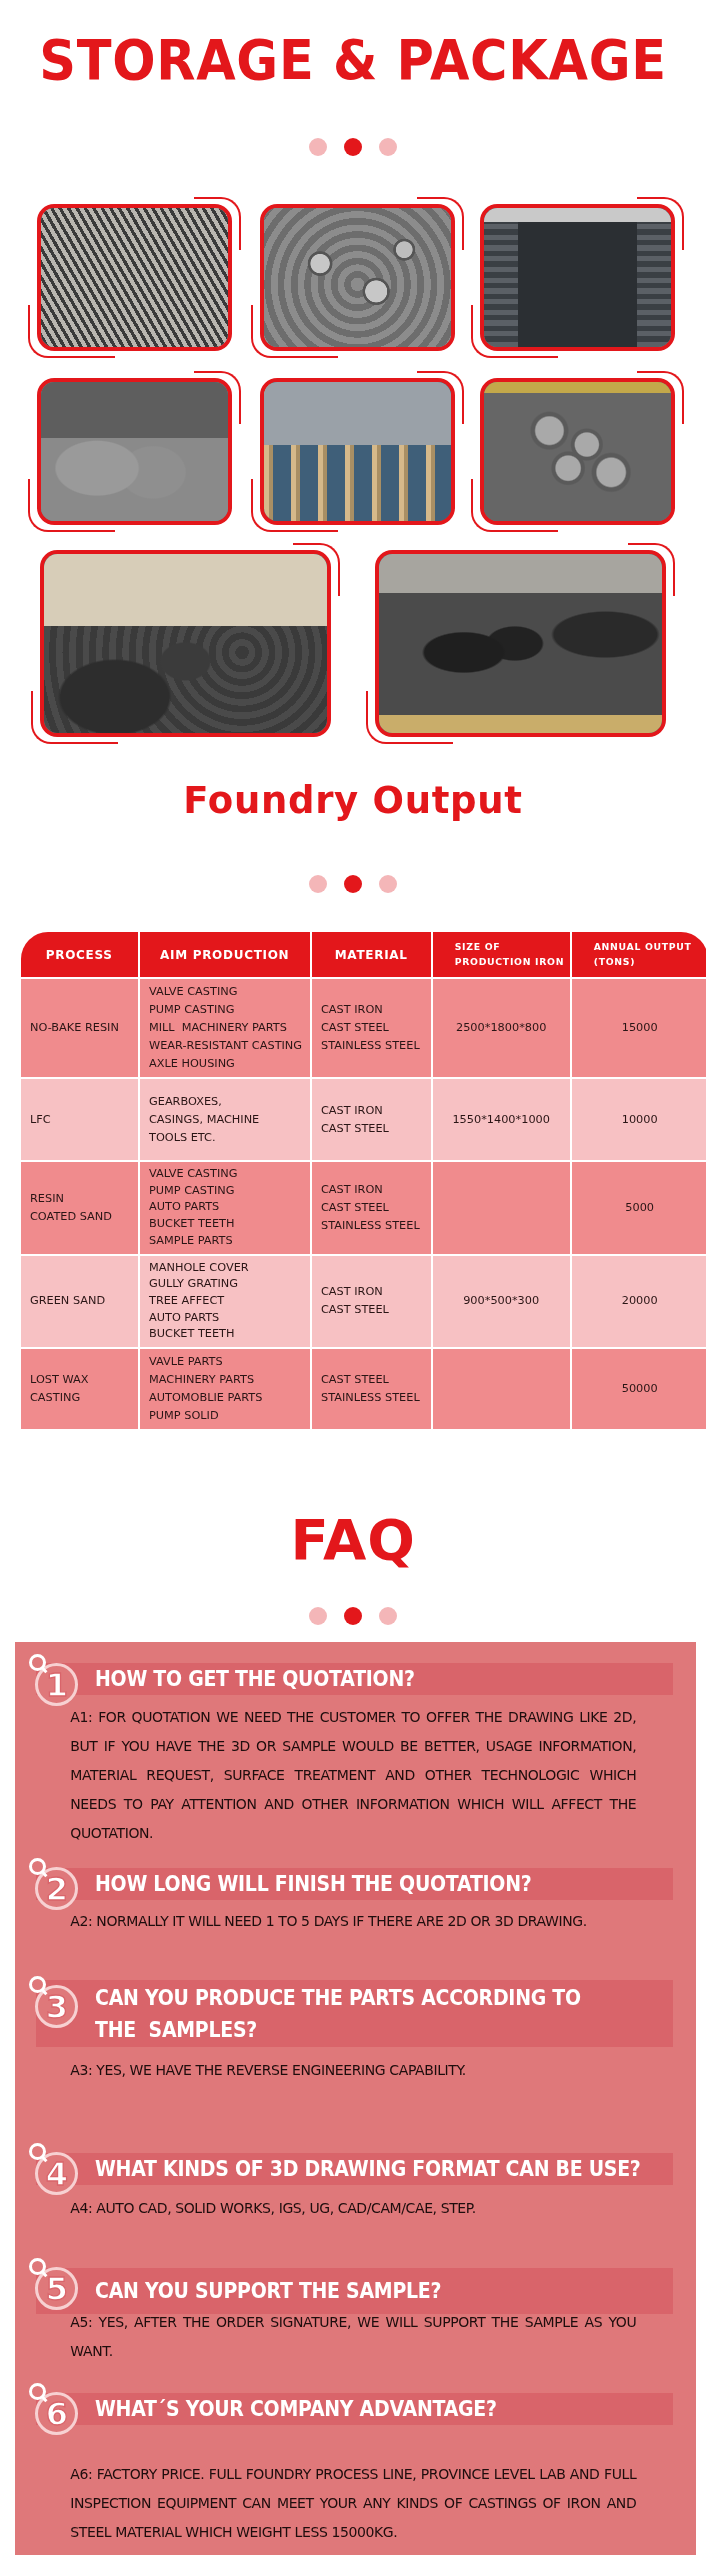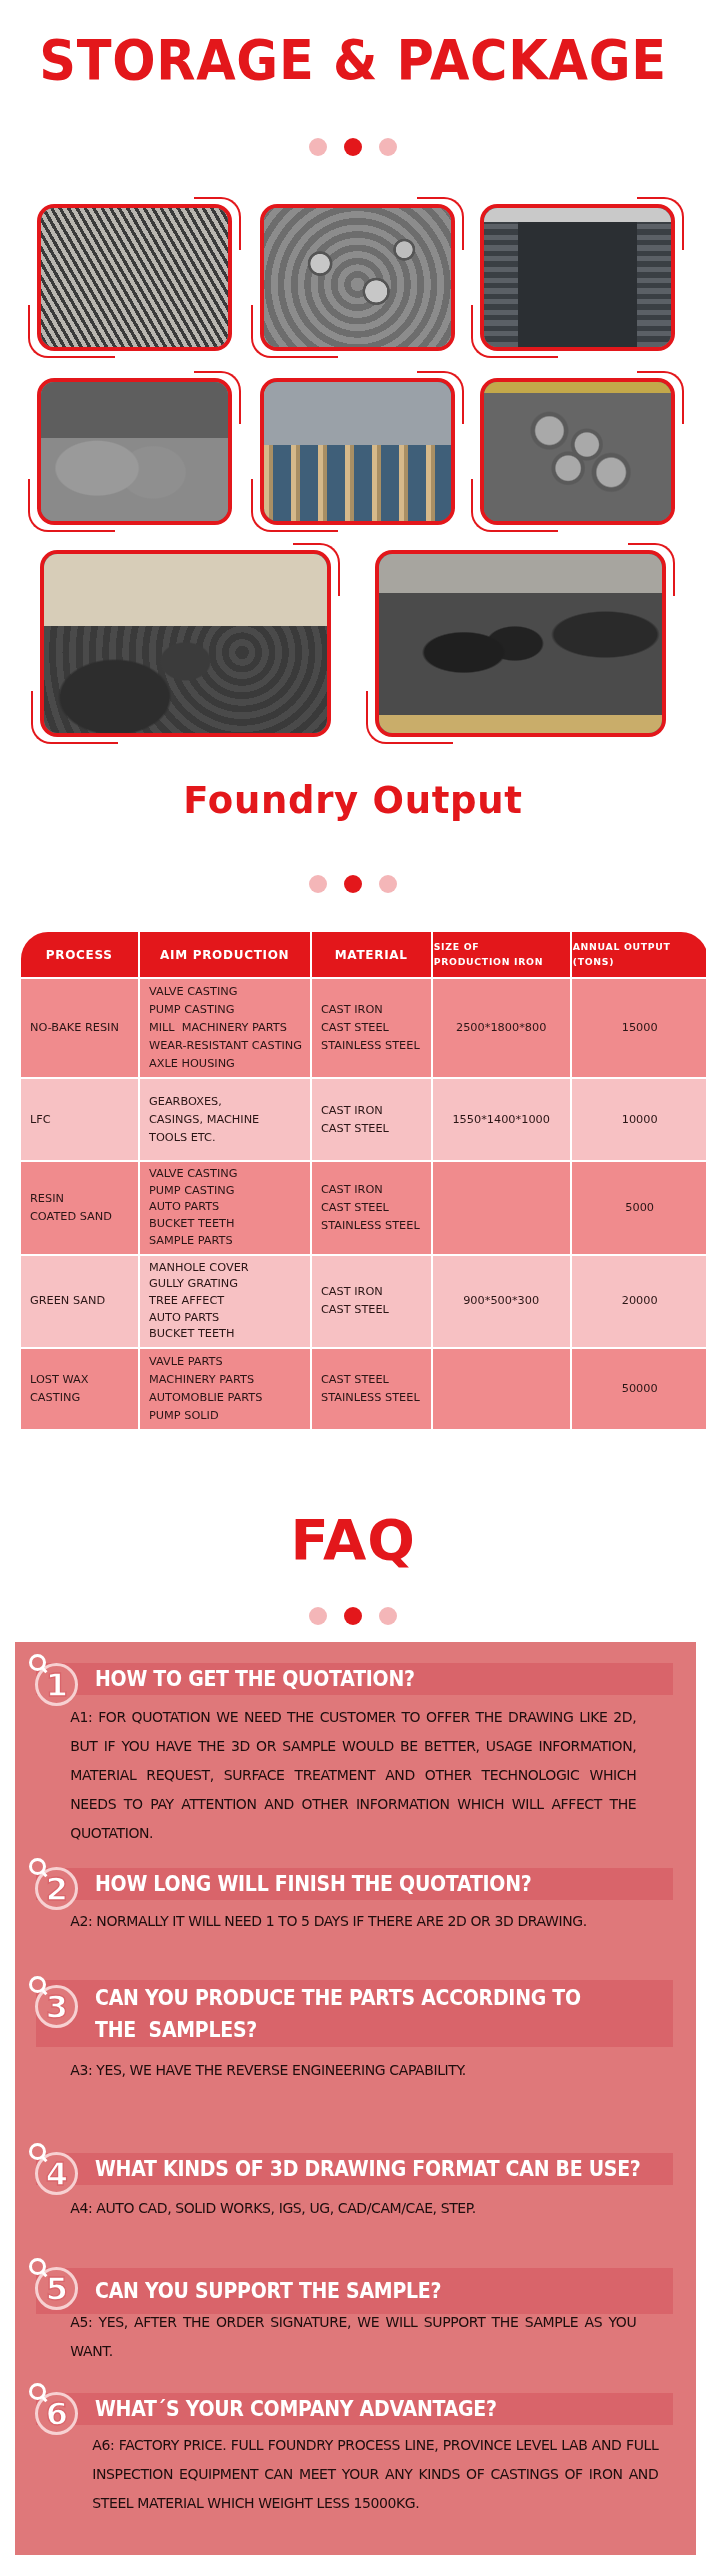--- a/index.html
+++ b/index.html
@@ -87,21 +87,21 @@
   
   #output-table {
     position: absolute; left: 20.7px; top: 932px; width: 672px;
     border-collapse: separate; border-spacing: 2px 2px; margin-left: -2px; margin-top: -2px;
     table-layout: fixed;
   }
   #output-table th {
     background: #e3171b; color: #ffffff; font-family: "DejaVu Sans", sans-serif;
     font-weight: bold; font-size: 12px; letter-spacing: 0.7px; height: 45px; vertical-align: middle;
   }
-  #output-table th.small { font-size: 9.3px; text-align: left; padding-left: 1px; line-height: 14.7px; }
+  #output-table th.small { font-size: 9.3px; text-align: left; padding-left: 22px; line-height: 14.7px; }
   #output-table th.first { border-top-left-radius: 27px; }
   #output-table th.last { border-top-right-radius: 27px; }
   #output-table td {
     font-family: "DejaVu Sans", sans-serif; font-size: 11.3px; color: #2a1515; line-height: 18px;
     vertical-align: middle; padding: 4px 4px;
   }
   #output-table tr.row-dark td { background: #f08b8d; }
   #output-table tr.row-light td { background: #f7c1c3; }
   #output-table td.c-center { text-align: center; }
   #output-table td.c-left { text-align: left; padding-left: 9.3px; }
@@ -417,17 +417,17 @@
   <div class="faq-item" style="top:0">
     <div class="faq-banner" style="top:751px;height:32px;">
       <span class="q-text">WHAT´S YOUR COMPANY ADVANTAGE?</span>
     </div>
     <div class="faq-badge" style="top:741px;">
       <div class="ring">
           <span class="num">6</span>
         </div>
       <div class="q"></div>
     </div>
-    <p class="faq-answer" style="top:789px;margin-left:22px;">A6: FACTORY PRICE. FULL FOUNDRY PROCESS LINE, PROVINCE LEVEL LAB AND FULL INSPECTION EQUIPMENT CAN MEET YOUR ANY KINDS OF CASTINGS OF IRON AND STEEL MATERIAL WHICH WEIGHT LESS 15000KG.</p>
+    <p class="faq-answer" style="top:818px;">A6: FACTORY PRICE. FULL FOUNDRY PROCESS LINE, PROVINCE LEVEL LAB AND FULL INSPECTION EQUIPMENT CAN MEET YOUR ANY KINDS OF CASTINGS OF IRON AND STEEL MATERIAL WHICH WEIGHT LESS 15000KG.</p>
   </div>
 
 </div>
 
 
 </body></html>

